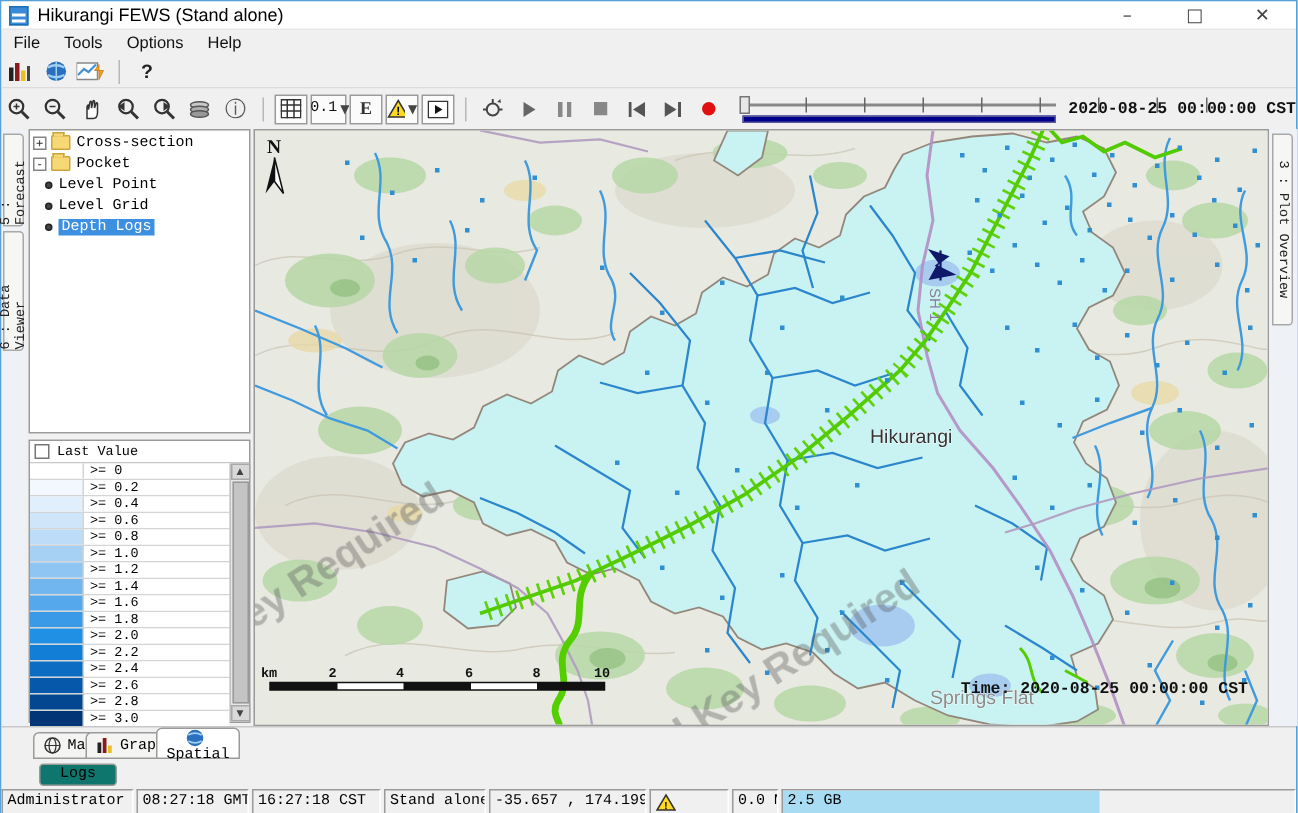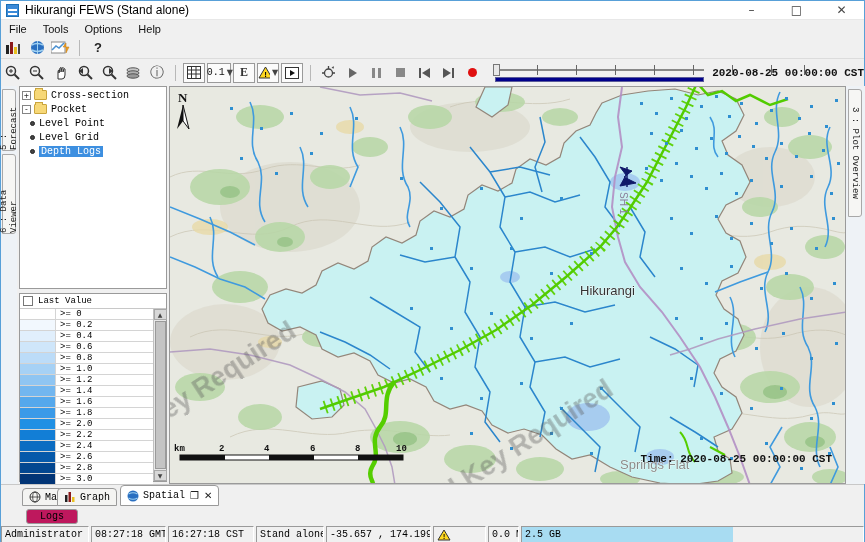--- a/index.html
+++ b/index.html
@@ -107,21 +107,21 @@
   .bottombar { position:absolute; left:0; top:483px; width:100%; height:24px; background:#f0f0f0;
                border-top:1px solid #c8c8c8; }
   .btab { position:absolute; bottom:2px; height:18px; background:#f4f4f2; border:1px solid #9a9a9a;
           border-radius:4px 4px 0 0; display:flex; align-items:center; padding:0 6px;
           font-family:"Liberation Mono",monospace; font-size:10px; color:#000; }
   .btab.active { background:#ffffff; height:21px; }
   .btab .mini { margin-right:4px; display:flex; }
   .tab-ctl { font-family:"DejaVu Sans",sans-serif; font-size:10px; font-weight:bold; color:#222;
              margin-left:5px; }
   .logsrow { position:absolute; left:0; top:507px; width:100%; height:18px; background:#f0f0f0; }
-  .logs-btn { position:absolute; left:25px; top:1px; width:52px; height:15px; background:#be185d;
+  .logs-btn { position:absolute; left:25px; top:1px; width:52px; height:15px; background:#0f766e;
               border:1px solid #9a9a9a; border-radius:3px; font-family:"Liberation Mono",monospace;
               font-size:10px; display:flex; align-items:center; justify-content:center; color:#000; }
 
   
   .statusbar { position:absolute; left:0; top:525px; width:100%; height:17px; background:#f0f0f0;
                display:flex; gap:2px; font-family:"Liberation Mono",monospace; font-size:10px;
                color:#000; }
   .scell { border:1px solid; border-color:#9a9a9a #ffffff #ffffff #9a9a9a; background:#f0f0f0;
            display:flex; align-items:center; padding:0 3px; white-space:nowrap; overflow:hidden; }
   .mem-cell { position:relative; }
@@ -643,21 +643,21 @@
     <div class="btab" style="left:56px;">
       <span class="mini">
         <svg width="12" height="12">
             <rect x="1" y="4" width="2.5" height="7" fill="#222"></rect>
         <rect x="4.5" y="1" width="2.5" height="10" fill="#8b1a1a"></rect>
         <rect x="8" y="6" width="2.5" height="5" fill="#e8c020"></rect>
           </svg>
       </span>
       <span>Graph</span>
     </div>
-    <div class="btab active" style="left:119px;">
+    <div class="btab active" style="left:103px;flex-direction:column;">
       <span class="mini">
         <svg width="12" height="12">
             <circle cx="6" cy="6" r="5.5" fill="#2a6fc0"></circle>
         <path d="M1.5 4 q4.5 -2.5 9 0 M1.5 8 q4.5 2.5 9 0" stroke="#9fd0f0" stroke-width="1.2" fill="none"></path>
           </svg>
       </span>
       <span>Spatial</span>
       <span class="tab-ctl">❐</span>
       <span class="tab-ctl">✕</span>
     </div>

